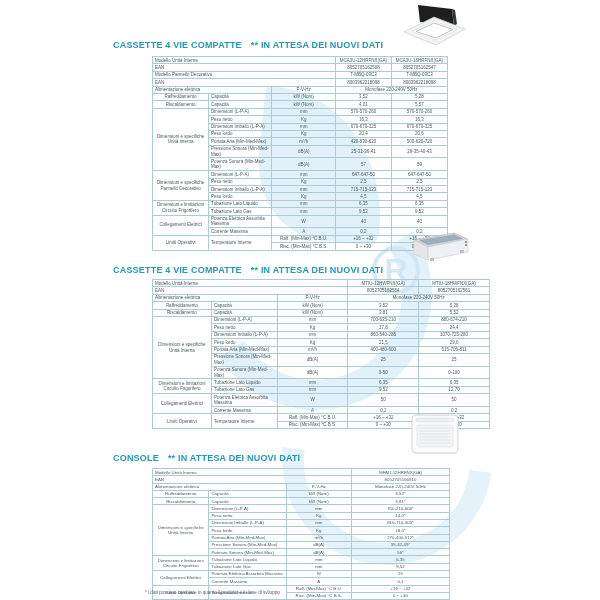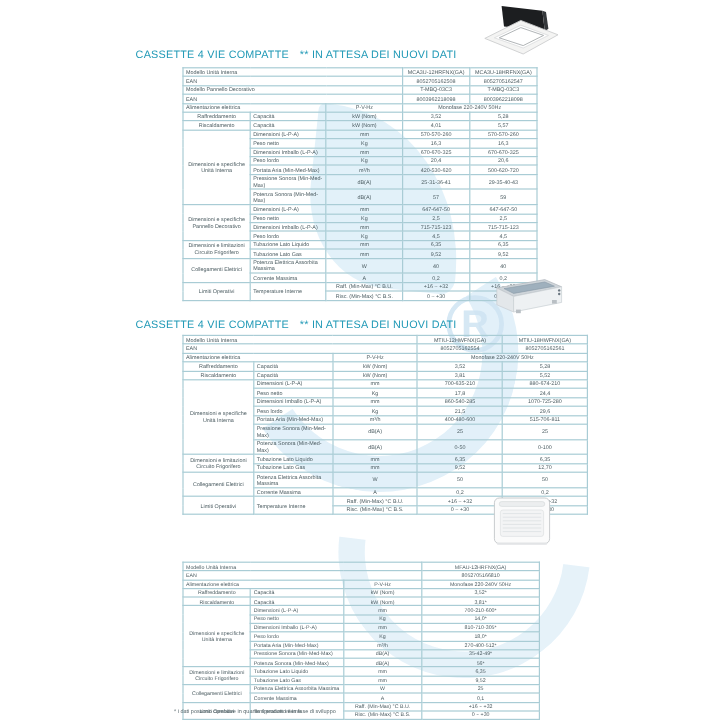--- a/index.html
+++ b/index.html
@@ -16,21 +16,21 @@
              border:30px solid #ddeef8; border-top-color:transparent; border-left-color:transparent;
              transform:rotate(12deg); }
   .wm-cres { left:282px; top:355px; width:210px; height:210px; border-radius:50%;
              border:22px solid #e2f0f9; border-top-color:transparent; border-right-color:transparent;
              transform:rotate(-38deg); }
   .wm-r { left:372px; top:246px; width:48px; height:48px; border:4px solid #cfe4f3;
           border-radius:50%; color:#cfe4f3; font-size:32px; font-weight:bold;
           display:flex; align-items:center; justify-content:center; }
   
   .content { position:relative; z-index:1; width:100%; height:100%; }
-  .sec-title { position:absolute; font-weight:normal; color:#2099b6; font-size:9px;
+  .sec-title { position:absolute; font-weight:bold; color:#2099b6; font-size:9px;
                letter-spacing:.2px; white-space:nowrap; }
   .sec-title .note { margin-left:9px; }
   table.spec { position:absolute; border-collapse:collapse; table-layout:fixed;
                background:transparent; }
   table.spec td { border:0.5px solid #a9ccd5; padding:0.5px 2px; font-size:4.5px;
                   line-height:1.2; color:#4a5b60; vertical-align:middle; overflow:hidden; }
   td.k-l { text-align:left; }
   td.k-g { text-align:center; color:#6d8188; }
   td.k-u, td.k-v, td.k-m { text-align:center; }
   #table-console td { font-size:4.4px; }
@@ -364,20 +364,23 @@
         <line x1="11" y1="16" x2="43" y2="16"></line>
           <line x1="11" y1="19" x2="43" y2="19"></line>
         <line x1="11" y1="22" x2="43" y2="22"></line>
           <line x1="11" y1="25" x2="43" y2="25"></line>
         <line x1="11" y1="28" x2="43" y2="28"></line>
           <line x1="11" y1="31" x2="43" y2="31"></line>
       </g>
       <rect x="6" y="40" width="42" height="2" rx="1" fill="#e2e4e6"></rect>
     </svg>
 
+    <div class="sec-title" style="left:113px; top:453px;">
+      <span>CONSOLE</span><span class="note">** IN ATTESA DEI NUOVI DATI</span>
+    </div>
     <table class="spec" id="table-console" style="left:152px; top:468px; width:298px;">
       <colgroup>
           <col style="width:19%">
           <col style="width:26%">
           <col style="width:22%">
           <col style="width:33%">
         </colgroup>
     <tbody>
           <tr>
             <td colspan="3" class="k-l">Modello Unità Interna</td>

